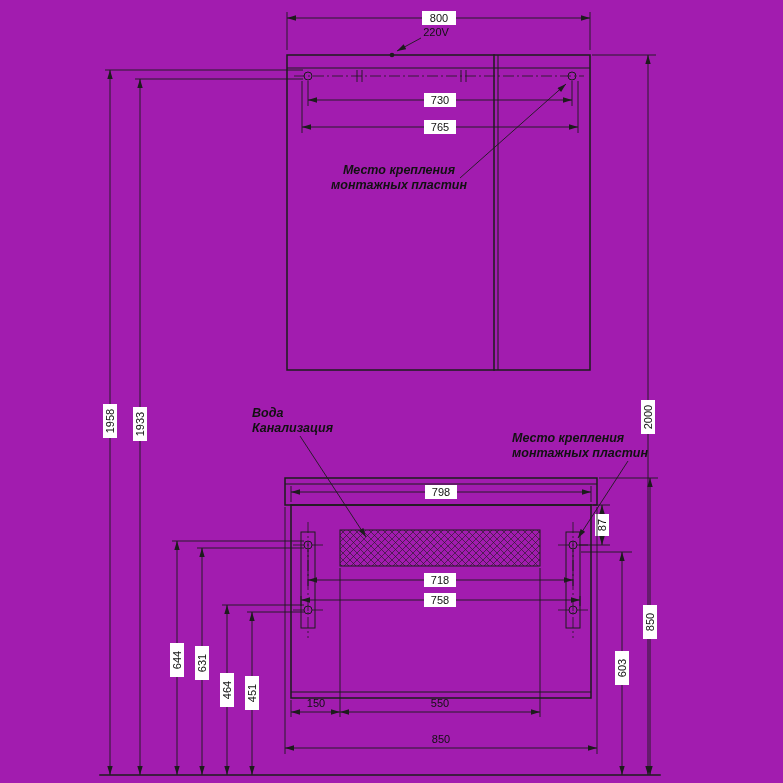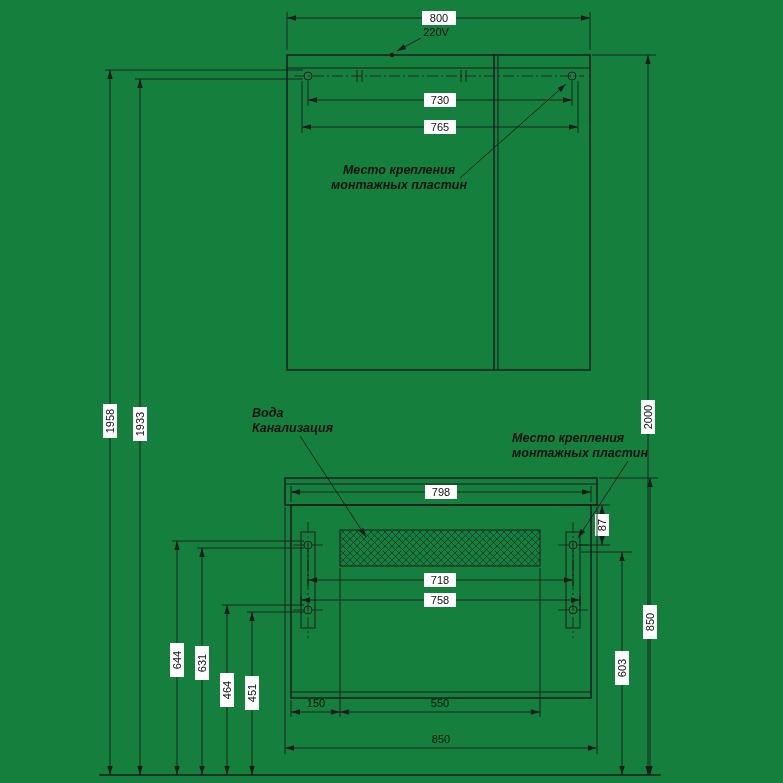--- a/index.html
+++ b/index.html
@@ -1,16 +1,16 @@
 <!DOCTYPE html>
 <html><head>
 <meta charset="utf-8">
 <style>
   html,body{margin:0;padding:0;background:#ffffff;}
-  .drawing-wrap{width:783px;height:783px;background:#15803d;overflow:hidden;}
+  .drawing-wrap{width:783px;height:783px;background:#a21caf;overflow:hidden;}
   svg{display:block;}
   svg text{user-select:none;}
   .obj{fill:none;stroke:#1c1c1c;stroke-width:1.5;stroke-linecap:square;}
   .med{fill:none;stroke:#1c1c1c;stroke-width:1;}
   .dim{fill:none;stroke:#1c1c1c;stroke-width:0.9;}
   .cl{fill:none;stroke:#1c1c1c;stroke-width:0.8;stroke-dasharray:11 3 2 3;}
   .hatchrect{fill:url(#crosshatch);stroke:#1c1c1c;stroke-width:1;}
   .dimtext{font:11px "Liberation Sans","DejaVu Sans",sans-serif;fill:#111111;}
   .notetext{font:italic 700 12.5px "Liberation Sans","DejaVu Sans",sans-serif;fill:#111111;}
   .bg{fill:#ffffff;}

